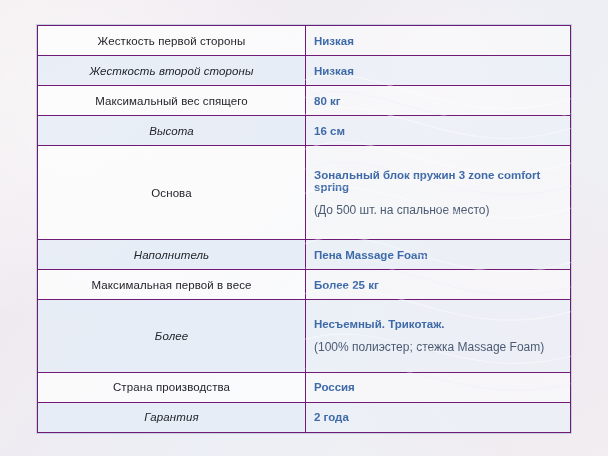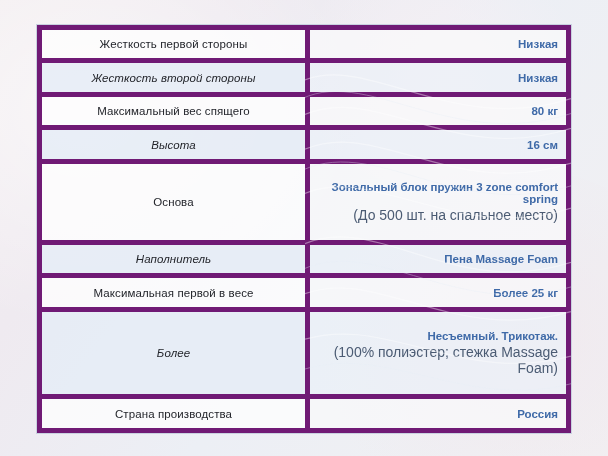--- a/index.html
+++ b/index.html
@@ -47,44 +47,44 @@
     background: rgba(255,255,255,0.25);
     overflow: hidden;
   }
   table.spec {
     width: 100%;
     height: 100%;
     border-collapse: collapse;
     table-layout: fixed;
   }
   table.spec td {
-    border: 5px solid #701a75;
+    border: 1px solid #701a75;
     vertical-align: middle;
     padding: 2px 8px;
     box-sizing: border-box;
   }
   td.label {
     width: 268px;
     text-align: center;
     color: #23252b;
     font-size: 11.5px;
     letter-spacing: 0.1px;
   }
   td.value {
-    text-align: right;
+    text-align: left;
     color: #3f6aa8;
     font-size: 11.5px;
     font-weight: bold;
   }
   td.value .sub {
     display: block;
     font-weight: normal;
-    font-size: 14px;
+    font-size: 12px;
     color: #4b5b73;
-    margin-top: 2px;
+    margin-top: 10px;
   }
   tr.odd td.label { background: rgba(255,255,255,0.62); }
   tr.even td.label { background: rgba(227,235,245,0.75); font-style: italic; }
   tr.odd td.value { background: rgba(249,250,252,0.55); }
   tr.even td.value { background: rgba(232,239,247,0.6); }
 
   
   .wave-layer {
     position: absolute;
     left: 268px;
@@ -172,15 +172,21 @@
           <span>Несъемный. Трикотаж.</span>
           <span class="sub">(100% полиэстер; стежка Massage Foam)</span>
         </td>
       </tr>
       <tr class="odd">
         <td class="label">Страна производства</td>
         <td class="value">
           <span>Россия</span>
         </td>
       </tr>
+      <tr class="even">
+        <td class="label">Гарантия</td>
+        <td class="value">
+          <span>2 года</span>
+        </td>
+      </tr>
     </tbody>
   </table>
 </div>
 
 </body></html>

